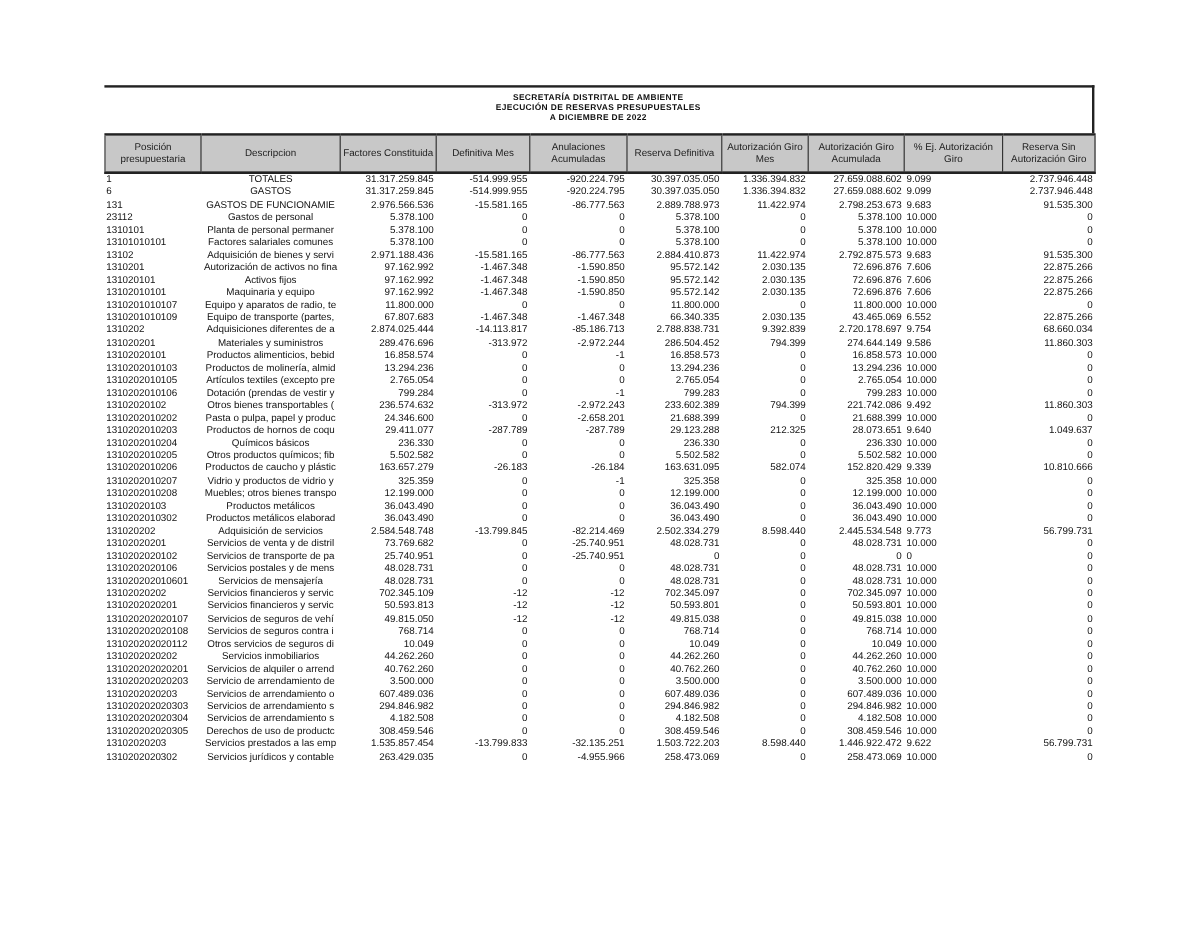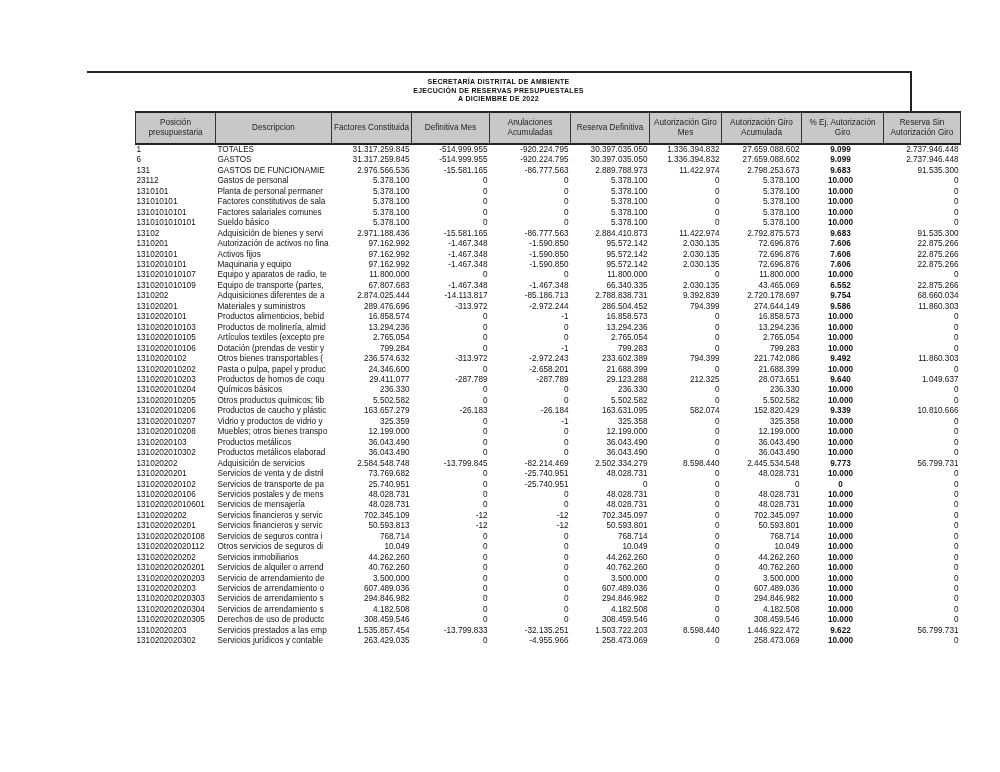--- a/index.html
+++ b/index.html
@@ -2,30 +2,30 @@
 <html><head>
 <meta charset="utf-8">
 <style>
   html, body { margin: 0; padding: 0; background: #ffffff; }
   body { width: 1000px; height: 772px; position: relative; overflow: hidden;
          font-family: "Liberation Sans", "DejaVu Sans", sans-serif; color: #111; }
   .sheet { position: absolute; left: 87px; top: 71px; width: 825px; }
   .title-box { height: 40px; border-top: 2px solid #222; border-right: 2px solid #222;
                box-sizing: border-box; text-align: center; padding-top: 5px; }
   .title-line { font-size: 7px; font-weight: bold; letter-spacing: 0.3px; line-height: 8.5px; color: #111; }
-  table { border-collapse: collapse; table-layout: fixed; width: 825px; margin-left: 48px; }
+  table { border-collapse: collapse; table-layout: fixed; width: 825px; }
   thead th { background: #c8c8c8; border: 1px solid #333; border-top: 2px solid #222;
              border-bottom: 2px solid #222; font-weight: normal; font-size: 8.2px;
              line-height: 10px; height: 30px; padding: 0 1px; text-align: center; color: #222; }
   tbody td { font-size: 8.2px; height: 10.45px; line-height: 10.45px; padding: 0 2px;
              white-space: nowrap; overflow: hidden; color: #111; }
   td.num { text-align: right; }
   td.pos { text-align: left; padding-left: 1px; }
-  td.desc { text-align: left; padding-left: 2px; }
-  td.pct { text-align: center; padding-right: 6px; font-weight: bold; }
+  td.desc { text-align: center; padding-left: 2px; }
+  td.pct { text-align: left; padding-right: 6px; }
 </style>
 </head>
 <body>
 
 <div class="sheet">
   <div class="title-box">
     <div class="title-line">SECRETARÍA DISTRITAL DE AMBIENTE</div>
     <div class="title-line">EJECUCIÓN DE RESERVAS PRESUPUESTALES</div>
     <div class="title-line">A DICIEMBRE  DE  2022</div>
   </div>
@@ -111,46 +111,22 @@
           <td class="num">5.378.100</td>
           <td class="num">0</td>
           <td class="num">0</td>
           <td class="num">5.378.100</td>
           <td class="num">0</td>
           <td class="num">5.378.100</td>
           <td class="pct">10.000</td>
           <td class="num">0</td>
         </tr>
         <tr>
-          <td class="pos">131010101</td>
-          <td class="desc">Factores constitutivos de sala</td>
-          <td class="num">5.378.100</td>
-          <td class="num">0</td>
-          <td class="num">0</td>
-          <td class="num">5.378.100</td>
-          <td class="num">0</td>
-          <td class="num">5.378.100</td>
-          <td class="pct">10.000</td>
-          <td class="num">0</td>
-        </tr>
-        <tr>
           <td class="pos">13101010101</td>
           <td class="desc">Factores salariales comunes</td>
-          <td class="num">5.378.100</td>
-          <td class="num">0</td>
-          <td class="num">0</td>
-          <td class="num">5.378.100</td>
-          <td class="num">0</td>
-          <td class="num">5.378.100</td>
-          <td class="pct">10.000</td>
-          <td class="num">0</td>
-        </tr>
-        <tr>
-          <td class="pos">1310101010101</td>
-          <td class="desc">Sueldo básico</td>
           <td class="num">5.378.100</td>
           <td class="num">0</td>
           <td class="num">0</td>
           <td class="num">5.378.100</td>
           <td class="num">0</td>
           <td class="num">5.378.100</td>
           <td class="pct">10.000</td>
           <td class="num">0</td>
         </tr>
         <tr>
@@ -495,20 +471,32 @@
           <td class="num">50.593.813</td>
           <td class="num">-12</td>
           <td class="num">-12</td>
           <td class="num">50.593.801</td>
           <td class="num">0</td>
           <td class="num">50.593.801</td>
           <td class="pct">10.000</td>
           <td class="num">0</td>
         </tr>
         <tr>
+          <td class="pos">131020202020107</td>
+          <td class="desc">Servicios de seguros de vehí</td>
+          <td class="num">49.815.050</td>
+          <td class="num">-12</td>
+          <td class="num">-12</td>
+          <td class="num">49.815.038</td>
+          <td class="num">0</td>
+          <td class="num">49.815.038</td>
+          <td class="pct">10.000</td>
+          <td class="num">0</td>
+        </tr>
+        <tr>
           <td class="pos">131020202020108</td>
           <td class="desc">Servicios de seguros contra i</td>
           <td class="num">768.714</td>
           <td class="num">0</td>
           <td class="num">0</td>
           <td class="num">768.714</td>
           <td class="num">0</td>
           <td class="num">768.714</td>
           <td class="pct">10.000</td>
           <td class="num">0</td>

